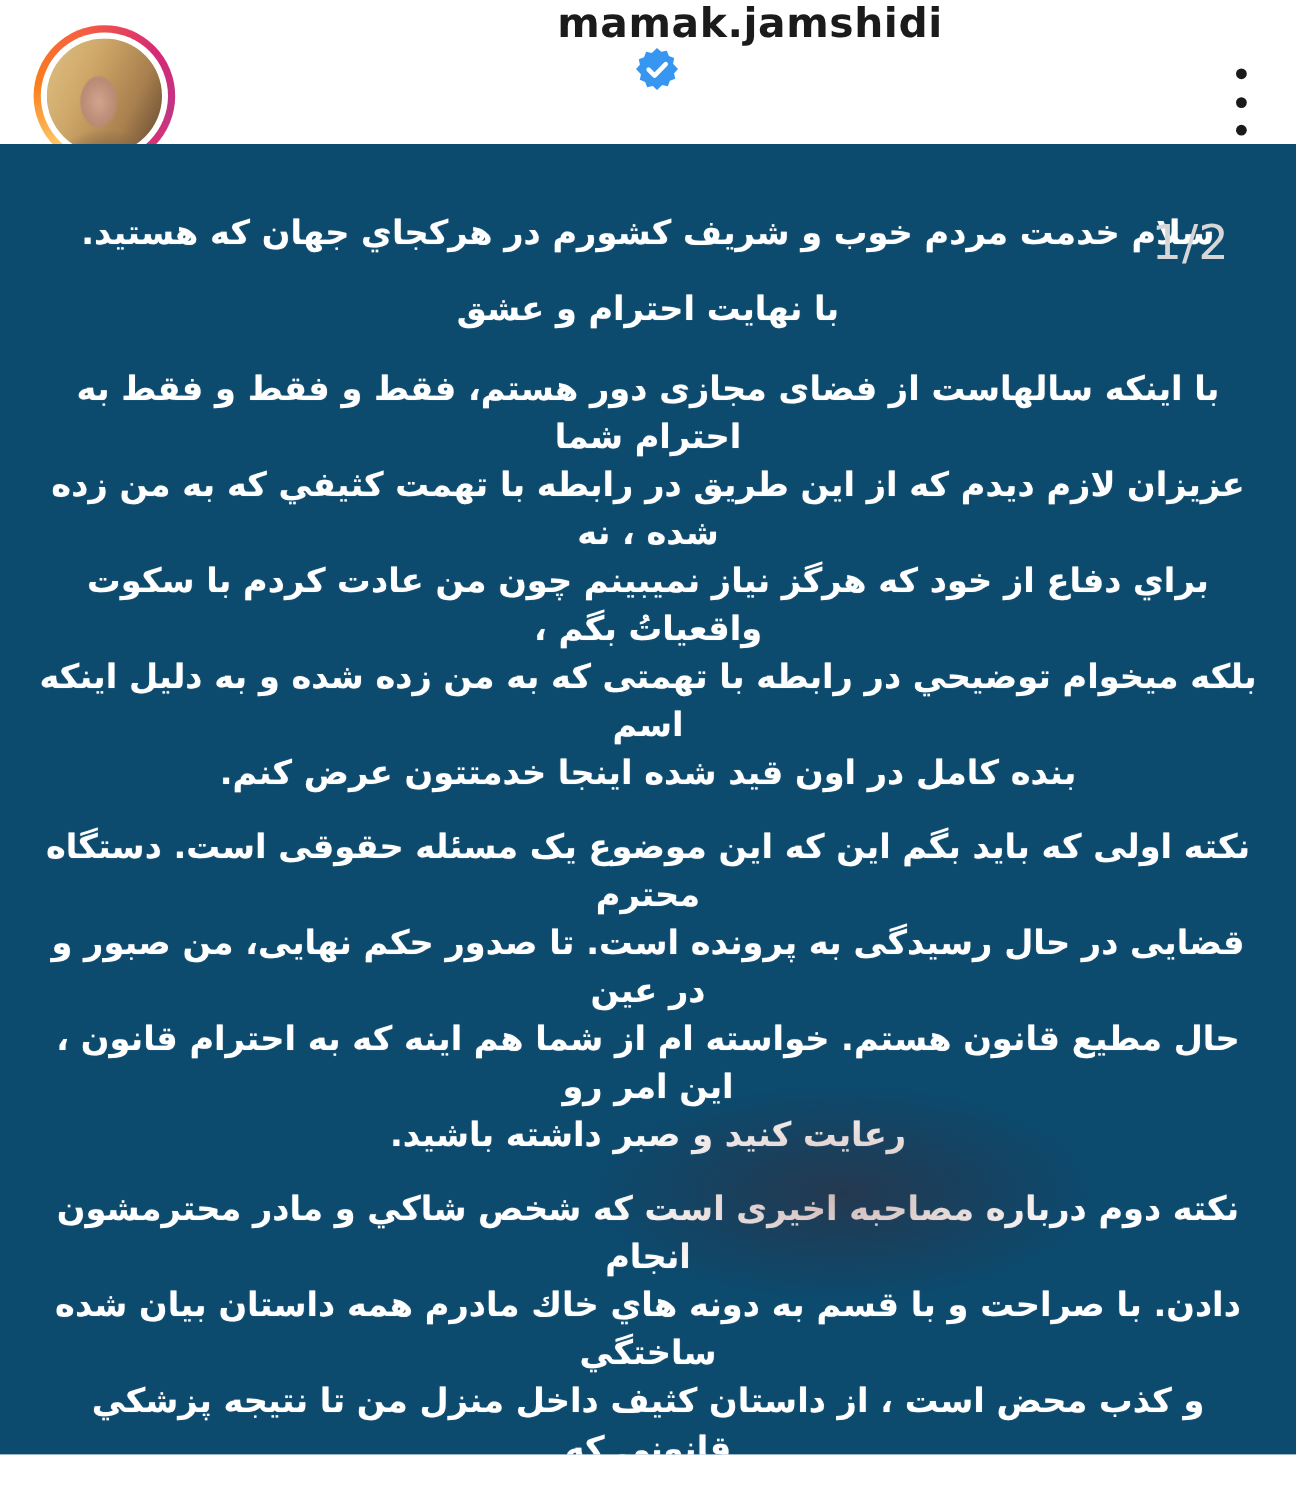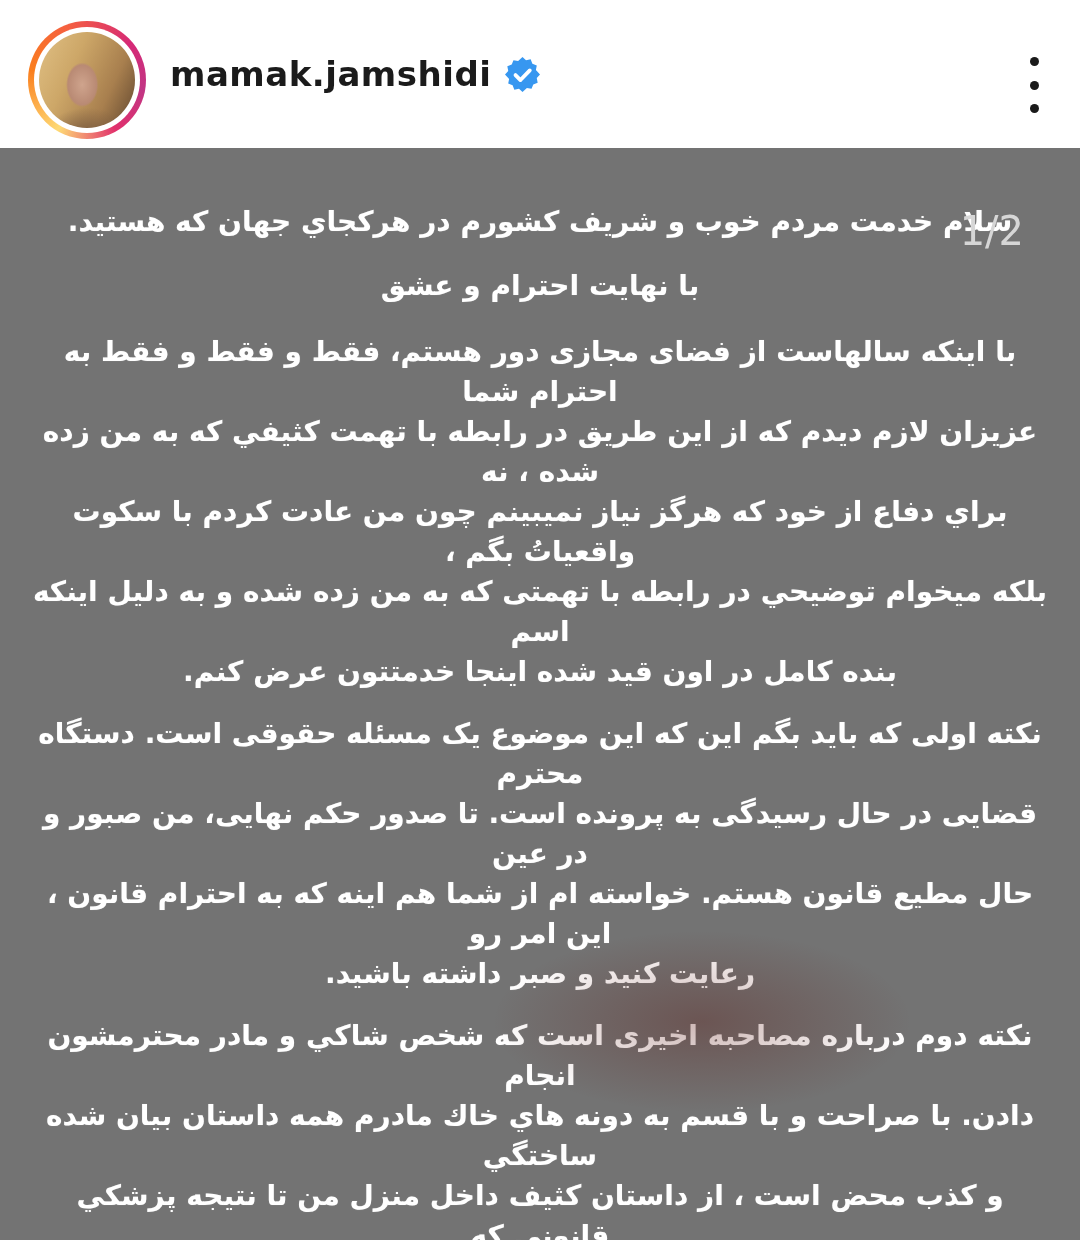--- a/index.html
+++ b/index.html
@@ -1,21 +1,21 @@
 <!DOCTYPE html>
 <html lang="fa"><head>
 <meta charset="utf-8">
 <style>
   * { margin:0; padding:0; box-sizing:border-box; }
   html,body { width:1080px; height:1240px; background:#ffffff; overflow:hidden;
               font-family:"DejaVu Sans","Liberation Sans",sans-serif; }
 
   
-  .header { position:relative; width:1080px; height:148px; background:#ffffff;
-            display:flex; align-items:center; }
+  .header { position:relative; width:1080px; height:120px; background:#ffffff;
+            display:flex; align-items:center;flex-direction:column; }
   .story-ring { position:absolute; left:28px; top:21px; width:118px; height:118px;
                 border-radius:50%;
                 background:conic-gradient(from 210deg,
                   #feda75 0deg, #fa7e1e 70deg, #f56040 130deg,
                   #d62976 200deg, #c13584 250deg, #e1306c 300deg, #feda75 360deg);
                 display:flex; align-items:center; justify-content:center; }
   .ring-gap { width:106px; height:106px; border-radius:50%; background:#ffffff;
               display:flex; align-items:center; justify-content:center; }
   .photo { width:96px; height:96px; border-radius:50%;
            background:
@@ -24,21 +24,21 @@
              linear-gradient(115deg, #e0c084 0%, #cda768 35%, #a87f4e 70%, #5f452e 100%); }
   .username { margin-left:170px; font-size:34px; font-weight:bold; color:#1b1b1b;
               letter-spacing:0.5px; }
   .badge { margin-left:14px; width:35px; height:35px; display:inline-block; }
   .kebab { position:absolute; right:36px; top:57px; width:20px; height:56px;
            display:flex; flex-direction:column; align-items:center;
            justify-content:space-between; cursor:pointer; }
   .kebab .dot { width:9px; height:9px; border-radius:50%; background:#1a1a1a; }
 
   
-  .post-image { position:relative; width:1080px; height:1092px; background:#737373;
+  .post-image { position:relative; width:1080px; height:1092px; background:#0c4a6e;
                 direction:rtl; text-align:center; color:#ffffff;
                 padding-top:54px; overflow:hidden; }
   .post-image::after { content:""; position:absolute; left:0; top:0; width:100%; height:100%;
                        pointer-events:none;
                        background:radial-gradient(300px 130px at 65% 80%, rgba(90,16,10,0.30), rgba(0,0,0,0) 70%); }
   .page-indicator { position:absolute; top:60px; right:56px; direction:ltr;
                     font-size:40px; font-weight:normal; color:#d6d6d6; z-index:3; }
   .img-text { font-weight:bold; font-size:28px; line-height:40px;
               text-shadow:0 0 1px rgba(255,255,255,0.35); }
   .title-line { margin-bottom:24px; }

